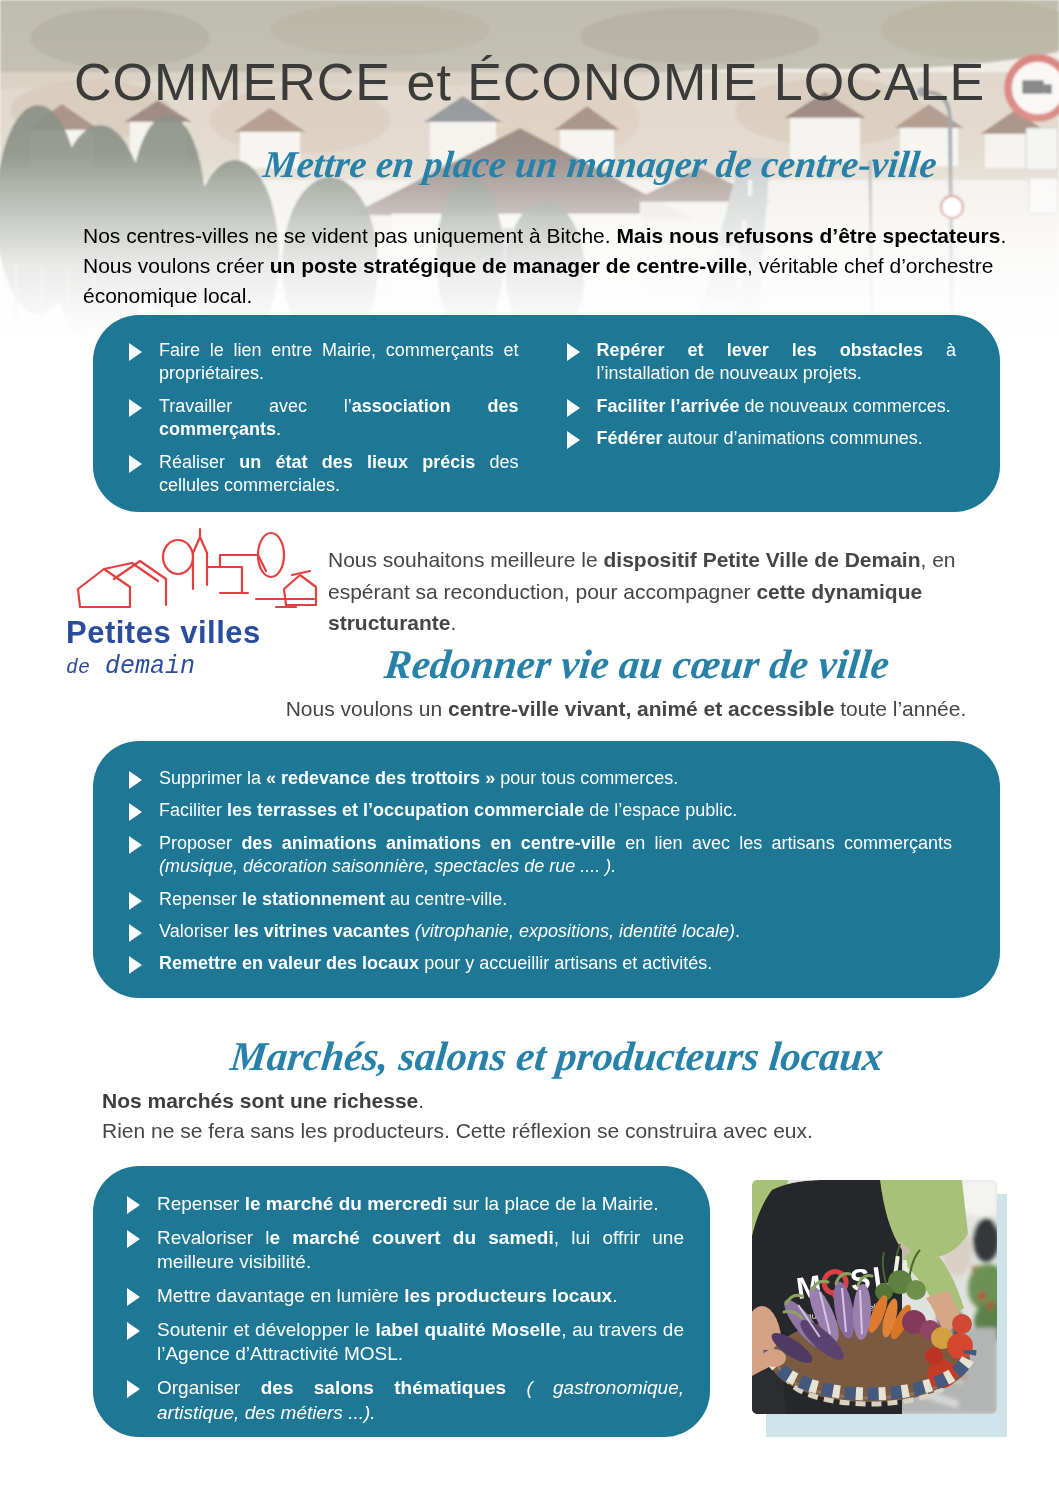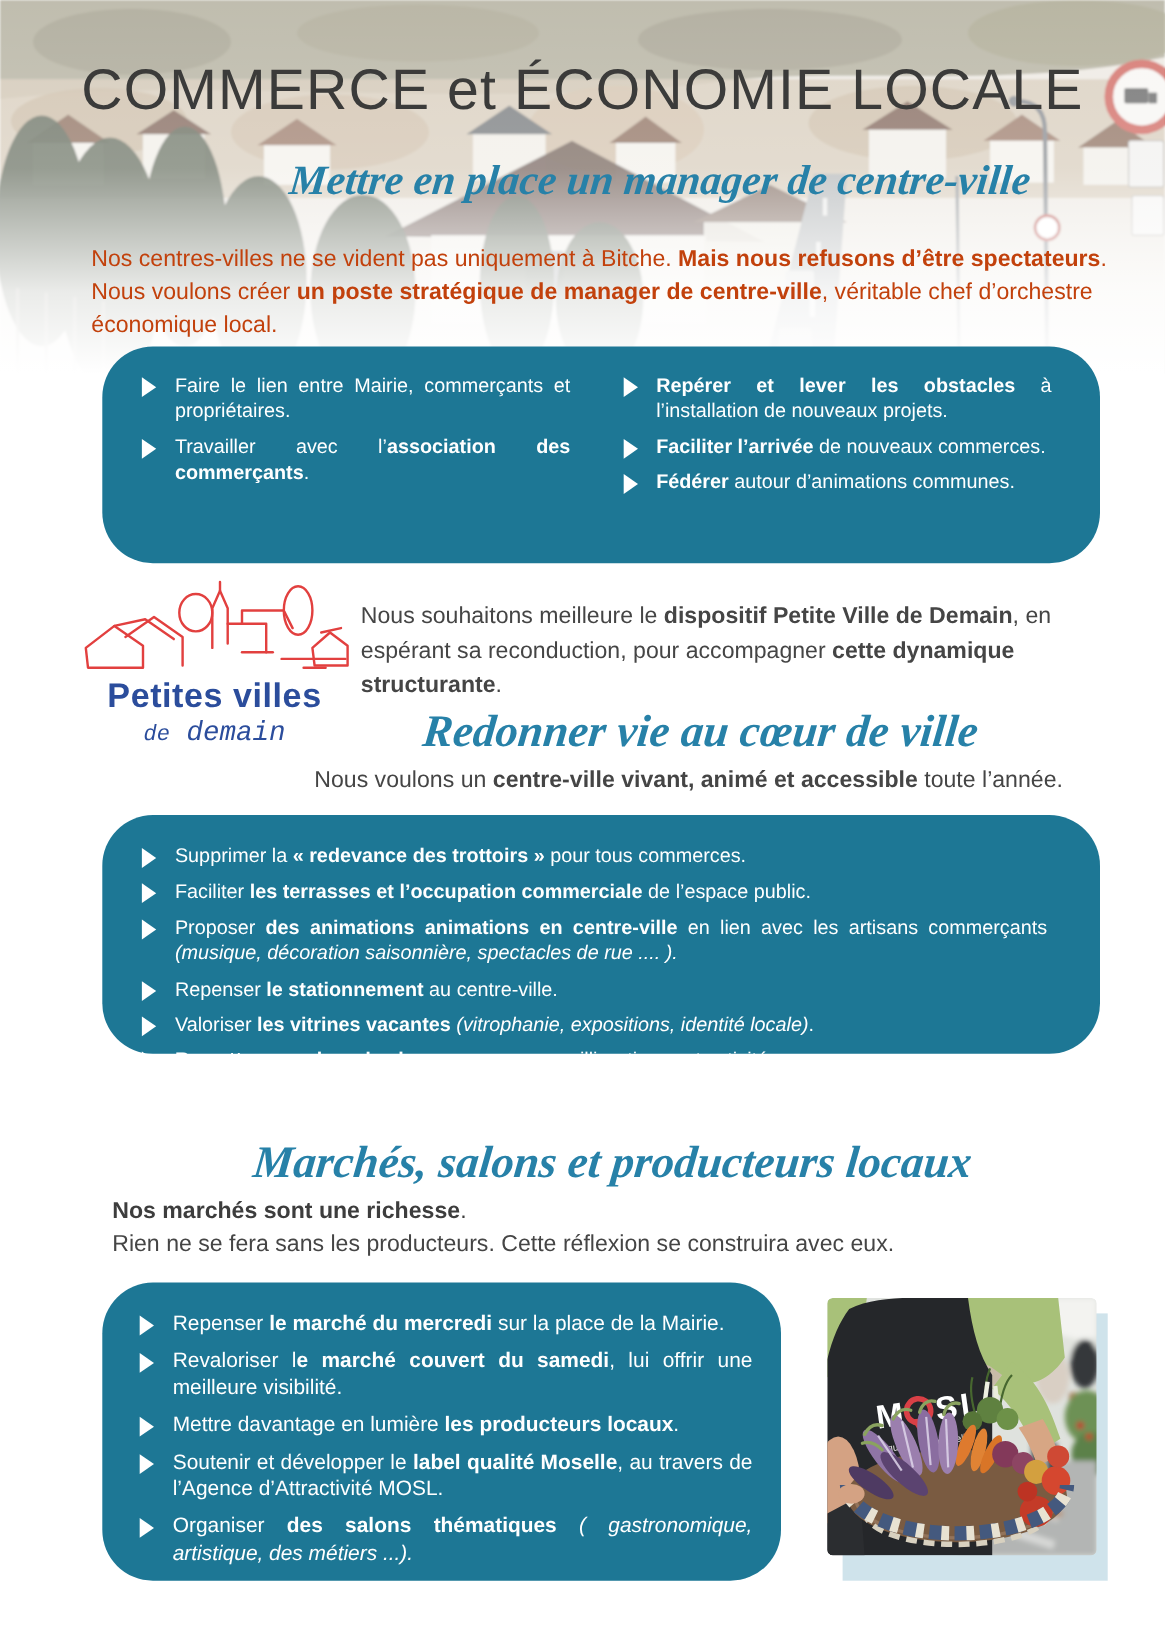--- a/index.html
+++ b/index.html
@@ -9,38 +9,38 @@
   .header-bg { position:absolute; top:0; left:0; width:1059px; height:340px; }
   .header-bg svg { display:block; width:100%; height:100%; }
 
   .title { position:absolute; top:52px; left:0; width:100%; text-align:center; white-space:nowrap;
            font-size:52px; font-weight:400; letter-spacing:1px; color:#3b3b3a; }
 
   .script { font-family:"Liberation Serif", serif; font-style:italic; font-weight:700;
             color:#2781a8; transform:skewX(-6deg); }
   .subtitle { position:absolute; top:142px; left:160px; width:880px; text-align:center; font-size:38px; }
 
-  .intro { position:absolute; top:221px; left:83px; width:925px; font-size:21px; line-height:1.42; color:#c2410c; }
+  .intro { position:absolute; top:221px; left:83px; width:925px; font-size:21px; line-height:1.42; color:#000000; }
 
   .teal-box { position:absolute; background:#1d7795; border-radius:46px; color:#ffffff; }
   .box1 { top:315px; left:93px; width:907px; height:197px; padding:24px 44px 18px 36px;
           display:grid; grid-template-columns:1fr 1fr; column-gap:48px; }
-  .box2 { top:741px; left:93px; width:907px; height:217px; padding:26px 48px 20px 36px; }
+  .box2 { top:741px; left:93px; width:907px; height:257px; padding:26px 48px 20px 36px; }
   .box3 { top:1166px; left:93px; width:617px; height:271px; padding:26px 26px 28px 34px; }
 
   .bullet { display:flex; gap:17px; margin-bottom:9px; }
   .tri { flex:0 0 auto; width:0; height:0; border-left:13px solid #ffffff;
          border-top:9px solid transparent; border-bottom:9px solid transparent;
          margin-top:4px; }
   .btxt { font-size:18px; line-height:1.3; text-align:justify; }
   .box3 .btxt { font-size:19px; }
   .b { font-weight:700; }
   .i { font-style:italic; }
 
-  .pvd { position:absolute; top:527px; left:66px; width:258px; text-align:center; }
+  .pvd { position:absolute; top:527px; left:66px; width:258px; }
   .pvd-art { width:250px; height:86px; margin:0 auto; display:block; }
   .pvd-line1 { font-size:31px; font-weight:800; color:#2b4d9c; letter-spacing:0.5px; margin-top:2px; }
   .pvd-line2 { font-size:25px; font-style:italic; color:#2b4d9c; margin-top:1px;font-family:Liberation Mono, monospace; }
   .pvd-line2 .small { font-size:20px; }
 
   .pvd-text { position:absolute; top:544px; left:328px; width:690px; font-size:21px; line-height:1.5; color:#454545; }
 
   .h2 { position:absolute; top:640px; left:197px; width:880px; text-align:center; font-size:41px; }
   .sub2 { position:absolute; top:697px; left:186px; width:880px; text-align:center; font-size:21px; color:#454545; }
 
@@ -155,20 +155,24 @@
   <div class="teal-box box1">
     <div>
         <div class="bullet">
           <span class="tri"></span>
           <span class="btxt"><span>Faire le lien entre Mairie, commerçants et propriétaires.</span></span>
         </div>
         <div class="bullet">
           <span class="tri"></span>
           <span class="btxt"><span>Travailler avec l’</span><span class="b">association des commerçants</span><span>.</span></span>
         </div>
+        <div class="bullet">
+          <span class="tri"></span>
+          <span class="btxt"><span>Réaliser </span><span class="b">un état des lieux précis</span><span> des cellules commerciales.</span></span>
+        </div>
       </div>
     <div>
         <div class="bullet">
           <span class="tri"></span>
           <span class="btxt"><span class="b">Repérer et lever les obstacles</span><span> à l’installation de nouveaux projets.</span></span>
         </div>
         <div class="bullet">
           <span class="tri"></span>
           <span class="btxt"><span class="b">Faciliter l’arrivée</span><span> de nouveaux commerces.</span></span>
         </div>

